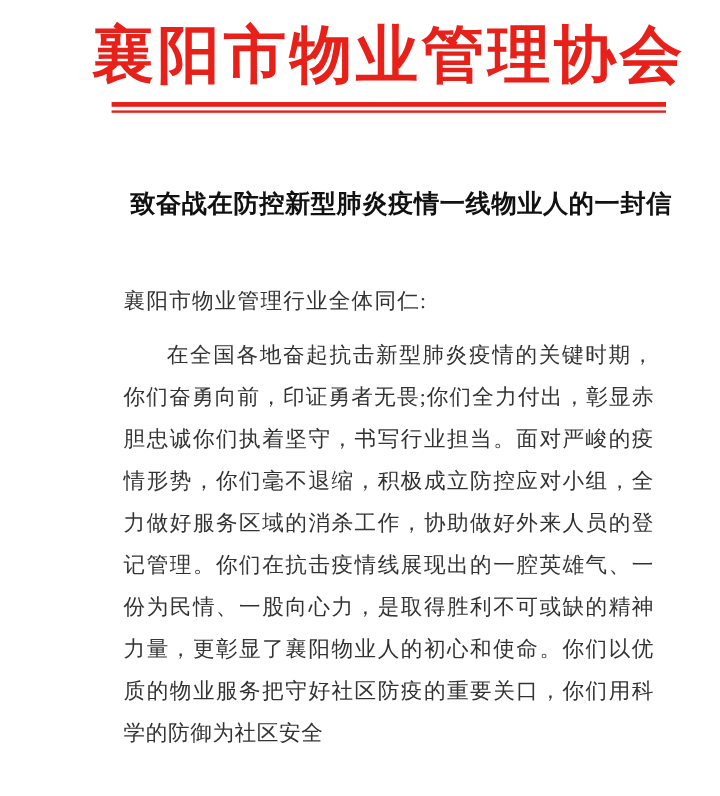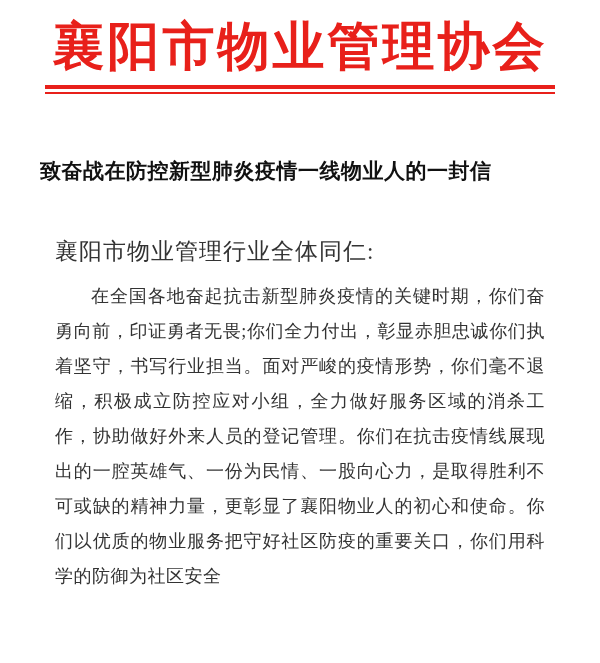--- a/index.html
+++ b/index.html
@@ -12,20 +12,21 @@
     overflow: hidden;
     background: #ffffff;
   }
   .page {
     position: relative;
     width: 600px;
     height: 663px;
     background: #ffffff;
     box-sizing: border-box;
     font-family: "Liberation Serif", "DejaVu Serif", serif;
+    padding-left: 48px;
   }
   
   .letterhead {
     padding-top: 12px;
     text-align: center;
   }
   .org-name {
     margin: 0;
     font-size: 52px;
     line-height: 70px;
@@ -43,32 +44,32 @@
     background: var(--accent, #e8201a);
   }
   .double-rule .thin {
     height: 2px;
     margin-top: 3px;
     background: var(--accent, #e8201a);
   }
   
   .letter-title {
     margin: 62px 40px 0 40px;
-    text-align: left;
+    text-align: right;
     font-size: 21px;
     line-height: 30px;
     font-weight: bold;
     color: #111111;
     letter-spacing: 0.5px;
     font-family: "Liberation Sans", "DejaVu Sans", sans-serif;
     white-space: nowrap;
   }
   .salutation {
     margin: 48px 55px 0 55px;
-    font-size: 23px;
+    font-size: 18px;
     line-height: 35px;
     color: #333333;
     letter-spacing: 1px;
   }
   .para {
     margin: 10px 55px 0 55px;
     font-size: 18px;
     line-height: 35px;
     color: #333333;
     text-indent: 2em;

